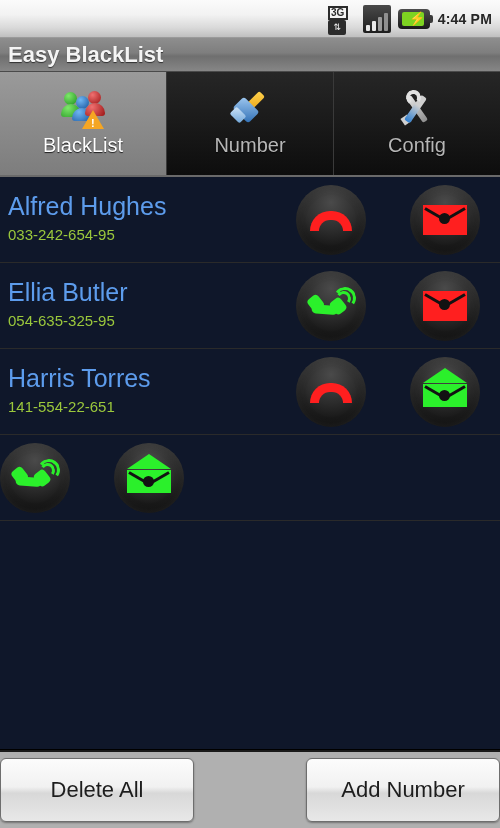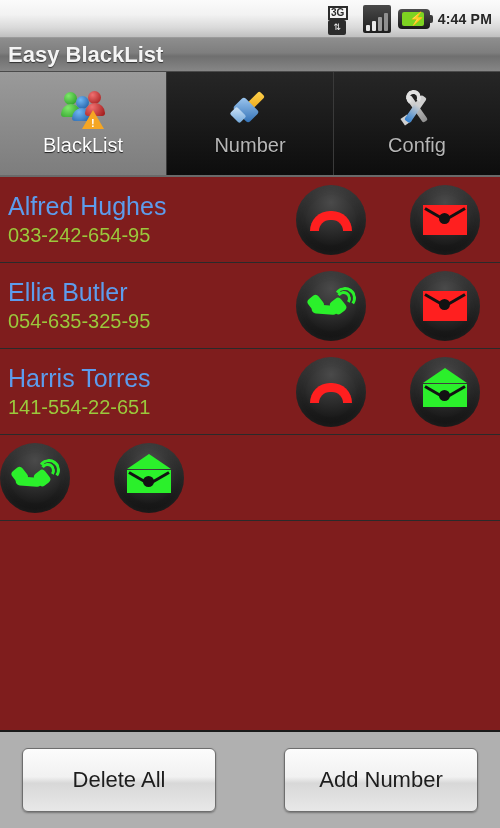--- a/index.html
+++ b/index.html
@@ -255,21 +255,21 @@
   .driver-tip {
     position: absolute;
     left: 8px; top: 30px;
     width: 8px; height: 8px;
     background: #d0d0d0;
     transform: rotate(-35deg);
   }
 
   
   .list {
-    background: #7f1d1d;
+    background: #0f172a;
     height: 572px;
     overflow: hidden;
   }
   .list-row {
     position: relative;
     height: 86px;
     border-bottom: 1px solid #2a2a2a;
     box-sizing: border-box;
     display: flex;
     align-items: center;
@@ -280,21 +280,21 @@
     min-width: 0;
   }
   .row-name {
     color: #5d9cec;
     font-size: 25px;
     line-height: 30px;
     white-space: nowrap;
   }
   .row-number {
     color: #9bc83c;
-    font-size: 20px;
+    font-size: 15px;
     line-height: 28px;
     white-space: nowrap;
   }
   .row-actions {
     display: flex;
     align-items: center;
     gap: 44px;
     padding-right: 20px;
   }
   .orb {
@@ -400,27 +400,27 @@
   }
   .env.open .knob { top: 13px; }
   .env.open .flapline { top: 8px; }
   .env.open .flapline.r { top: 8px; }
 
   
   .button-bar {
     position: absolute;
     left: 0; bottom: 0;
     width: 500px;
-    height: 98px;
+    height: 78px;
     background: #b0b0b0;
     border-top: 2px solid #1a1a1a;
     display: flex;
     align-items: center;
     justify-content: space-between;
-    padding: 0 22px;
+    padding: 0 0;
     box-sizing: border-box;
   }
   .btn {
     width: 192px;
     height: 62px;
     border: 1px solid #6e6e6e;
     border-radius: 6px;
     background: linear-gradient(to bottom, #fcfcfc 0%, #f1f1f1 45%, #d8d8d8 55%, #e8e8e8 100%);
     color: #1d1d1d;
     font-size: 22px;

